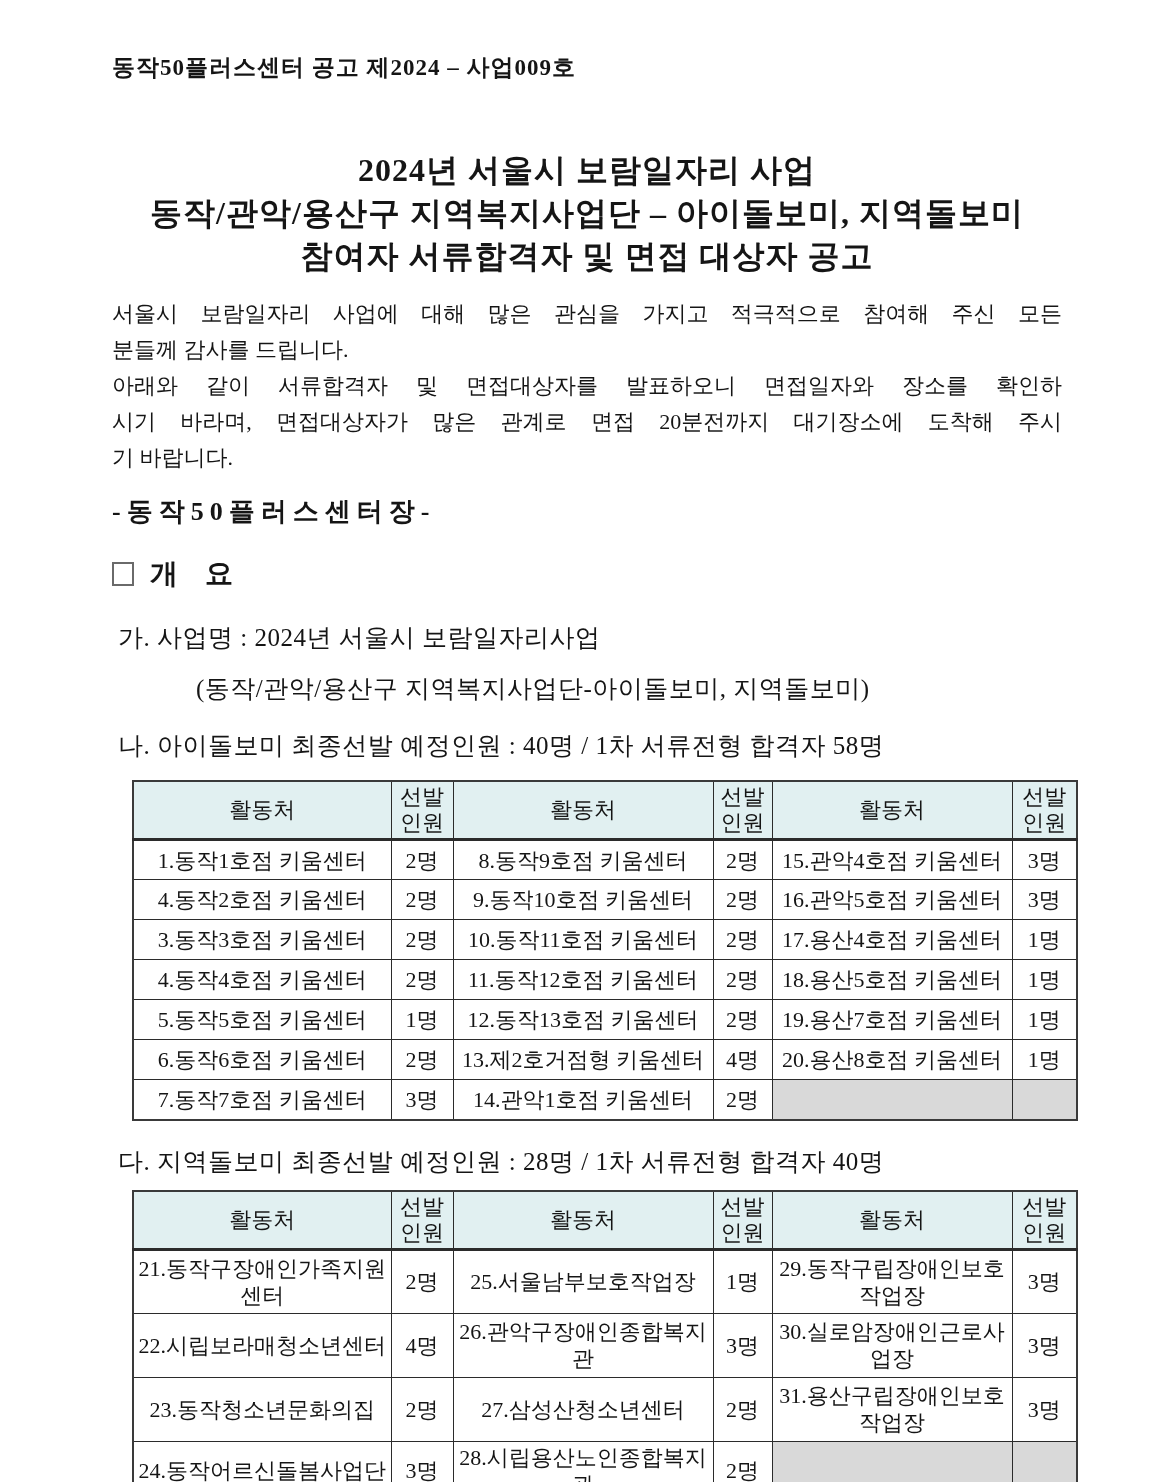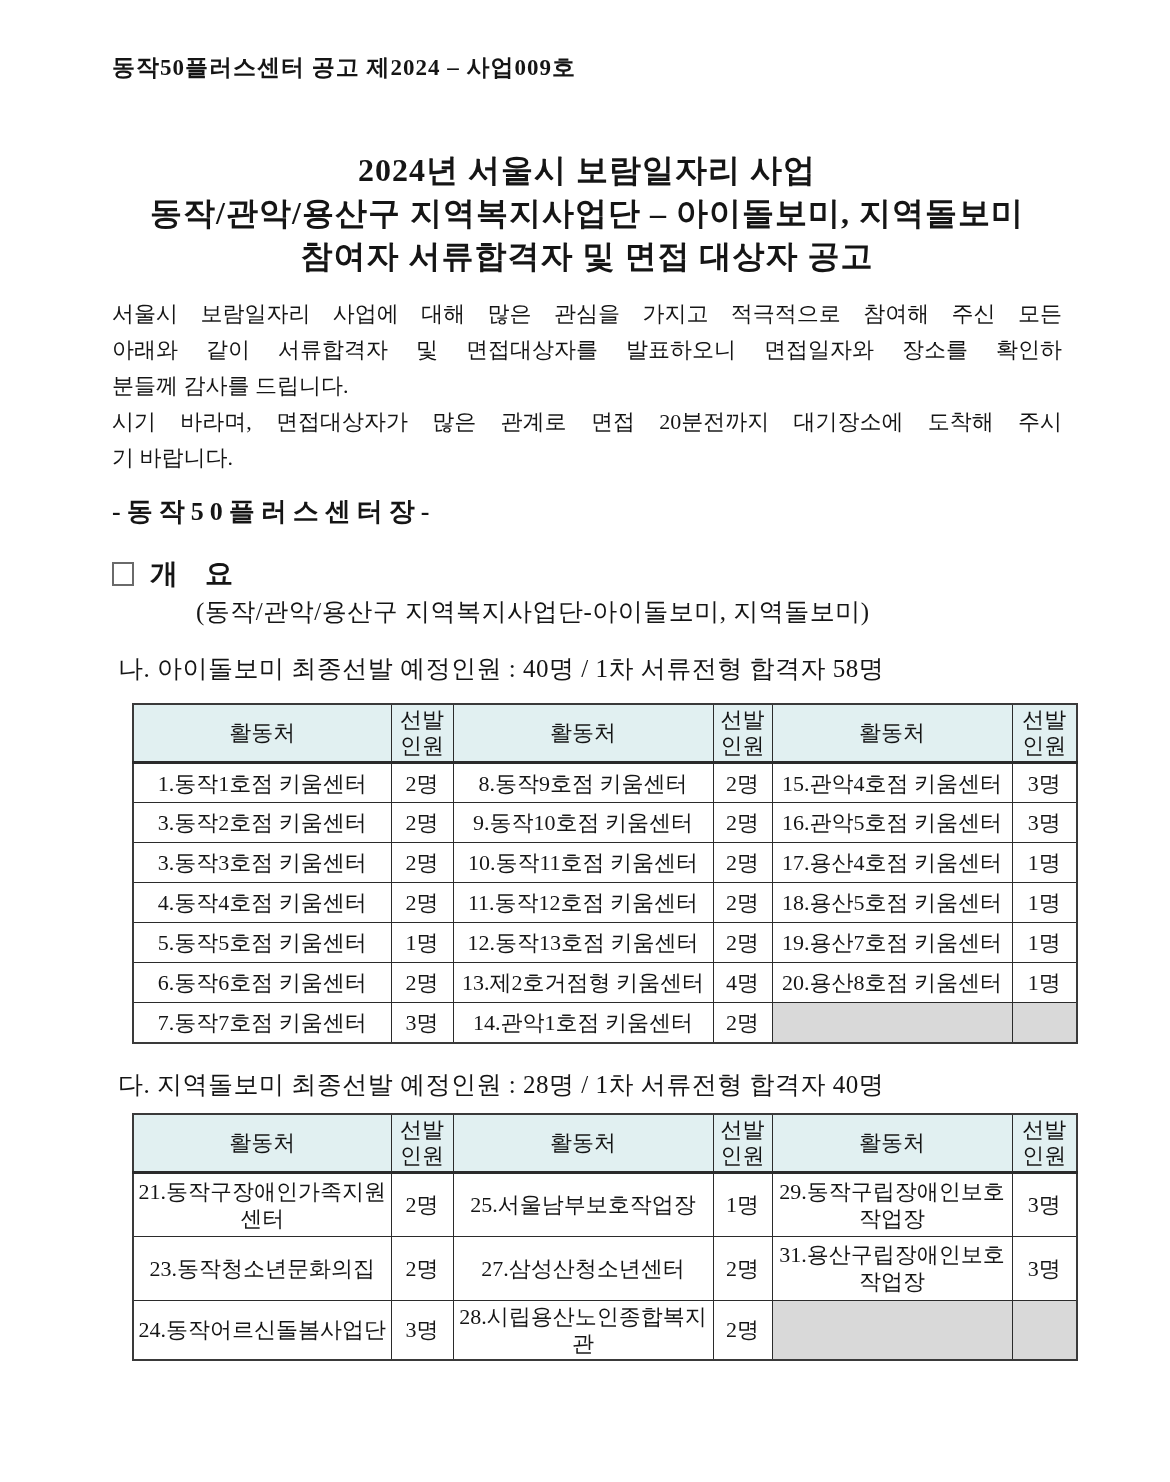--- a/index.html
+++ b/index.html
@@ -20,21 +20,21 @@
   .jline.end { text-align-last:left; }
 
   .signer { margin-top:18px; text-align:left; font-size:26px; font-weight:bold; letter-spacing:6px; }
 
   .overview { margin-top:26px; display:flex; align-items:center; gap:16px; }
   .overview-square { width:22px; height:24px; border:2px solid #6a6a6a; box-sizing:border-box; flex:0 0 auto; }
   .overview-label { font-size:28px; font-weight:bold; letter-spacing:10px; }
 
   .item { font-size:25px; letter-spacing:0.5px; }
   .item-ga1 { margin-top:28px; margin-left:6px; }
-  .item-ga2 { margin-top:2px; margin-left:84px; }
+  .item-ga2 { margin-top:18px; margin-left:84px; }
   .item-na  { margin-top:24px; margin-left:6px; }
   .item-da  { margin-top:24px; margin-left:6px; }
 
   table.grid {
     margin-left:20px; margin-top:18px;
     border-collapse:collapse; table-layout:fixed; width:944px;
     border:2px solid #3a3a3a;
     font-size:22px;
   }
   table.grid th, table.grid td {
@@ -61,33 +61,34 @@
   <div class="notice-no">동작50플러스센터 공고 제2024 – 사업009호</div>
 
   <div class="title-block">
     <div class="title-line">2024년 서울시 보람일자리 사업</div>
     <div class="title-line">동작/관악/용산구 지역복지사업단 – 아이돌보미, 지역돌보미</div>
     <div class="title-line">참여자 서류합격자 및 면접 대상자 공고</div>
   </div>
 
   <div class="body-text">
     <div class="jline">서울시 보람일자리 사업에 대해 많은 관심을 가지고 적극적으로 참여해 주신 모든</div>
+    <div class="jline end">분들께 감사를 드립니다.</div>
     <div class="jline">아래와 같이 서류합격자 및 면접대상자를 발표하오니 면접일자와 장소를 확인하</div>
-    <div class="jline end">분들께 감사를 드립니다.</div>
     <div class="jline">시기 바라며, 면접대상자가 많은 관계로 면접 20분전까지 대기장소에 도착해 주시</div>
     <div class="jline end">기 바랍니다.</div>
   </div>
 
   <div class="signer">-동작50플러스센터장-</div>
 
   <div class="overview">
     <span class="overview-square"></span>
     <span class="overview-label">개 요</span>
   </div>
 
+  <div class="item item-ga1">가. 사업명 : 2024년 서울시 보람일자리사업</div>
   <div class="item item-ga2">(동작/관악/용산구 지역복지사업단-아이돌보미, 지역돌보미)</div>
   <div class="item item-na">나. 아이돌보미 최종선발 예정인원 : 40명 / 1차 서류전형 합격자 58명</div>
 
   <table class="grid t1">
     <colgroup>
       <col class="c-site">
         <col class="c-cnt">
         <col class="c-site2">
         <col class="c-cnt2">
         <col class="c-site3">
@@ -106,21 +107,21 @@
     <tbody>
       <tr class="h-std">
         <td>1.동작1호점 키움센터</td>
         <td>2명</td>
         <td>8.동작9호점 키움센터</td>
         <td>2명</td>
         <td>15.관악4호점 키움센터</td>
         <td>3명</td>
       </tr>
       <tr class="h-std">
-        <td>3.동작2호점 키움센터</td>
+        <td>4.동작2호점 키움센터</td>
         <td>2명</td>
         <td>9.동작10호점 키움센터</td>
         <td>2명</td>
         <td>16.관악5호점 키움센터</td>
         <td>3명</td>
       </tr>
       <tr class="h-std">
         <td>3.동작3호점 키움센터</td>
         <td>2명</td>
         <td>10.동작11호점 키움센터</td>
@@ -187,20 +188,28 @@
     <tbody>
       <tr class="h-tall">
         <td>21.동작구장애인가족지원센터</td>
         <td>2명</td>
         <td>25.서울남부보호작업장</td>
         <td>1명</td>
         <td>29.동작구립장애인보호작업장</td>
         <td>3명</td>
       </tr>
       <tr class="h-tall">
+        <td>22.시립보라매청소년센터</td>
+        <td>4명</td>
+        <td>26.관악구장애인종합복지관</td>
+        <td>3명</td>
+        <td>30.실로암장애인근로사업장</td>
+        <td>3명</td>
+      </tr>
+      <tr class="h-tall">
         <td>23.동작청소년문화의집</td>
         <td>2명</td>
         <td>27.삼성산청소년센터</td>
         <td>2명</td>
         <td>31.용산구립장애인보호작업장</td>
         <td>3명</td>
       </tr>
       <tr class="h-last">
         <td>24.동작어르신돌봄사업단</td>
         <td>3명</td>

